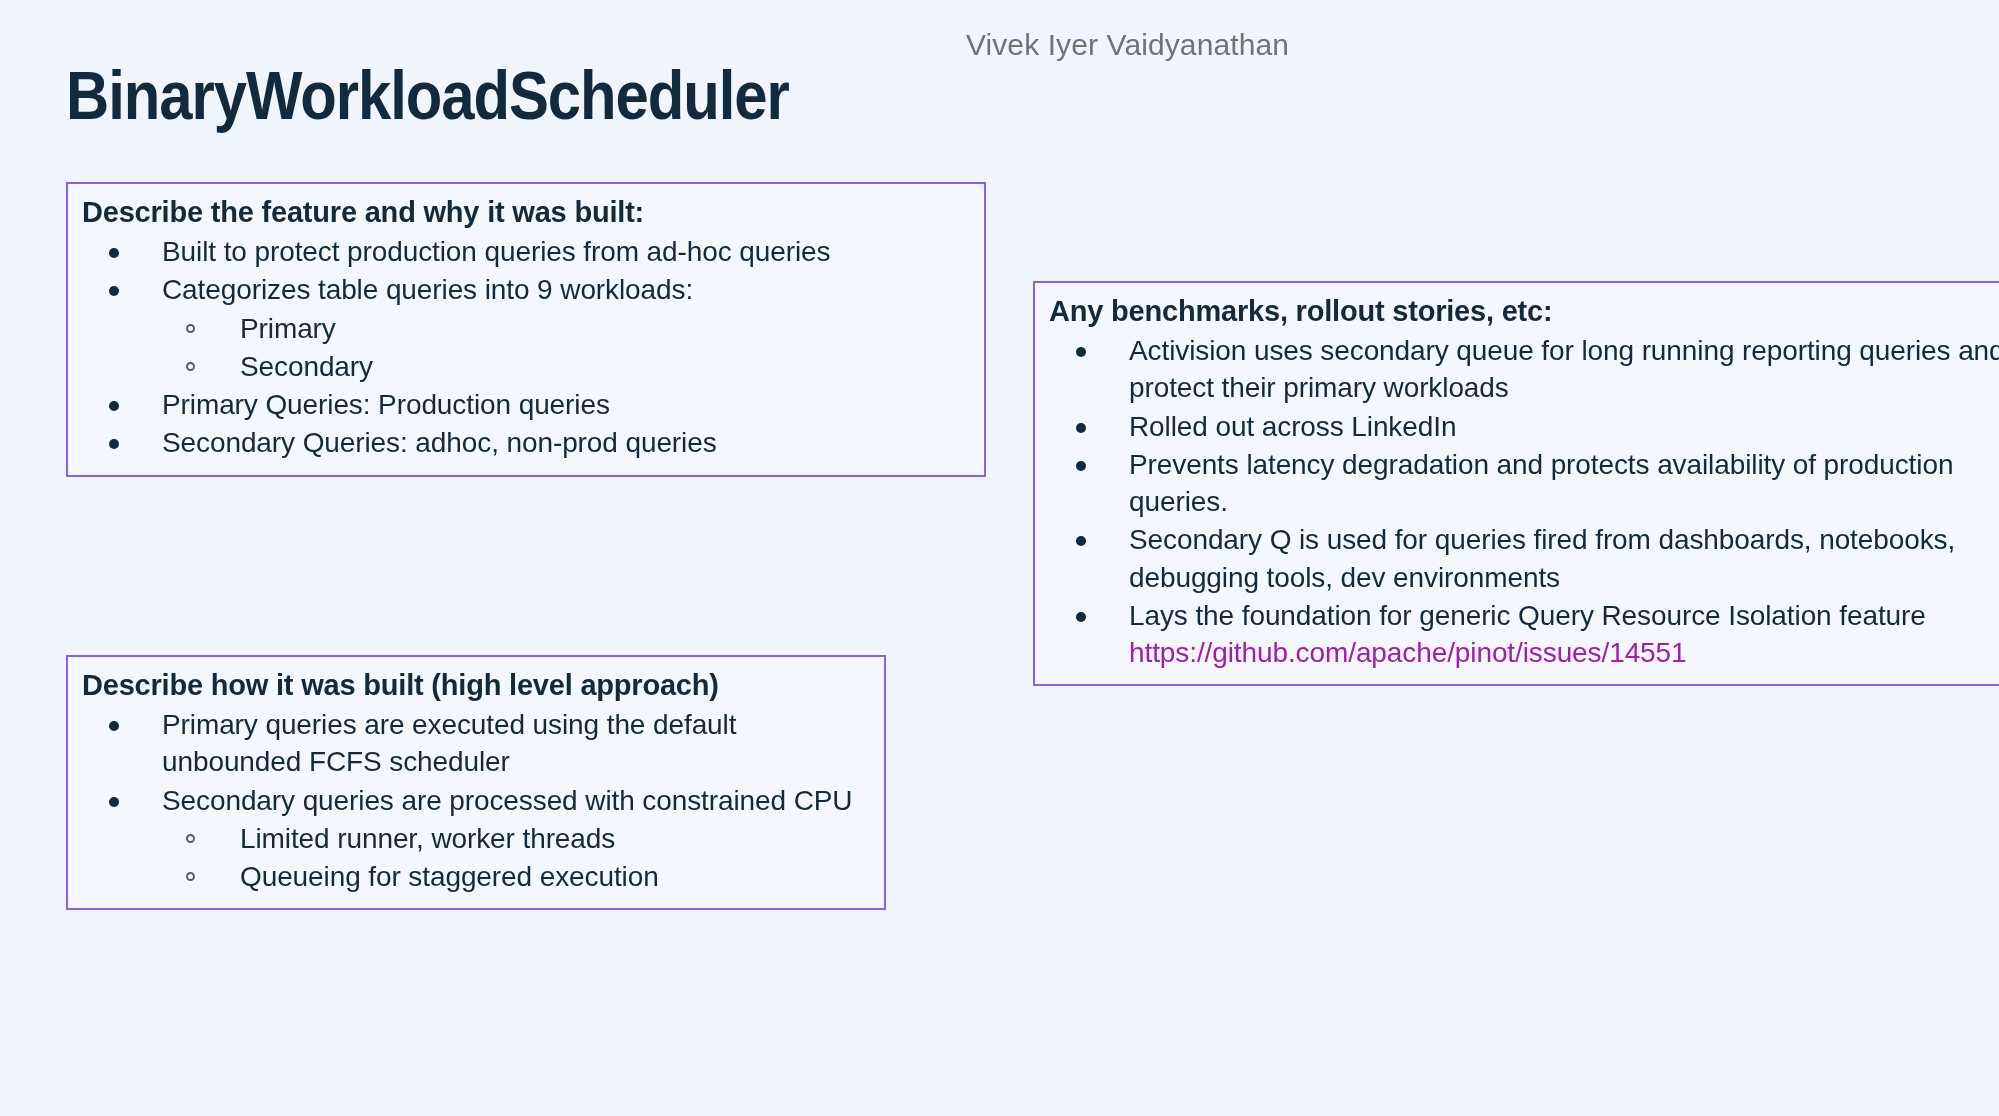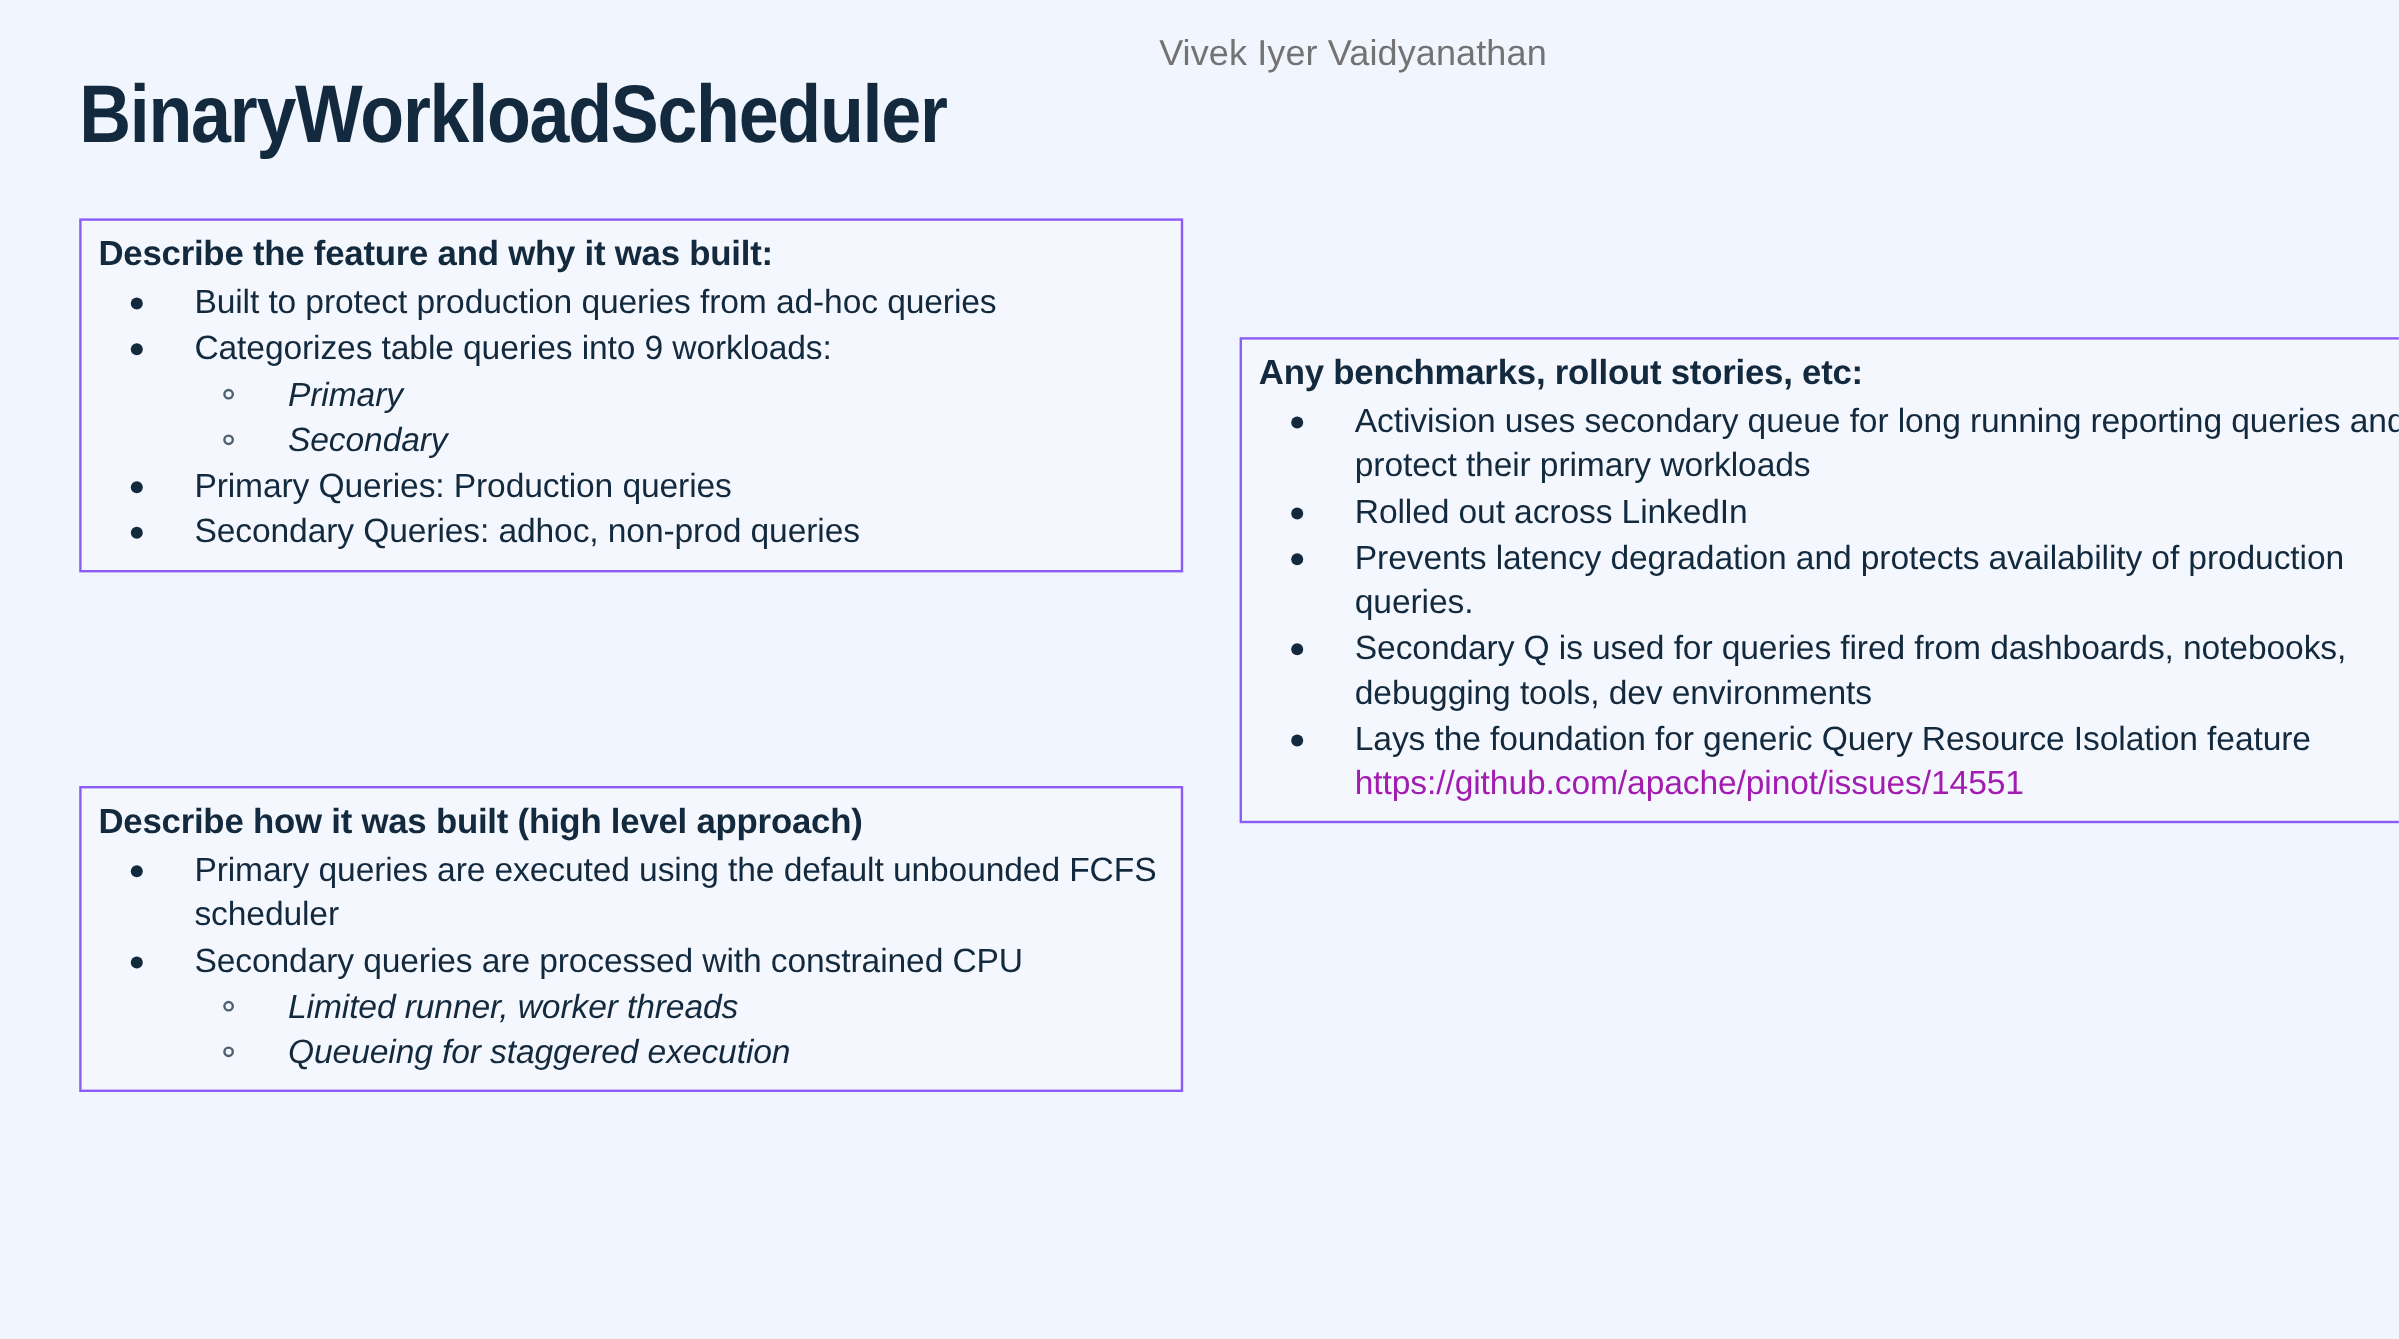--- a/index.html
+++ b/index.html
@@ -87,21 +87,20 @@
     top: 15px;
     width: 10px;
     height: 10px;
     border-radius: 50%;
     background: #13293d;
   }
   ul.lvl2 {
     list-style: none;
     margin: 0;
     padding: 0;
-    font-style: italic;
   }
   ul.lvl2 > li.subbullet {
     position: relative;
     font-size: 28px;
     line-height: 1.33;
     color: #13293d;
     padding-left: 158px;
     margin: 0 0 1px 0;
     letter-spacing: -0.1px;
   }
@@ -120,21 +119,21 @@
 
   .link {
     color: #a21caf;
     text-underline-offset: 2px;
     cursor: pointer;
     word-break: break-all;
   }
 
   
   #card-feature  { left: 66px;  top: 182px; width: 920px; }
-  #card-approach { left: 66px;  top: 655px; width: 920px; }
+  #card-approach { left: 66px;  top: 655px; width: 820px; }
   #card-bench    { left: 1033px; top: 281px; width: 988px; }
 </style>
 </head>
 <body>
 
 <div class="slide">
 
   <div class="author">Vivek Iyer Vaidyanathan</div>
 
   <div class="deck-title">BinaryWorkloadScheduler</div>

